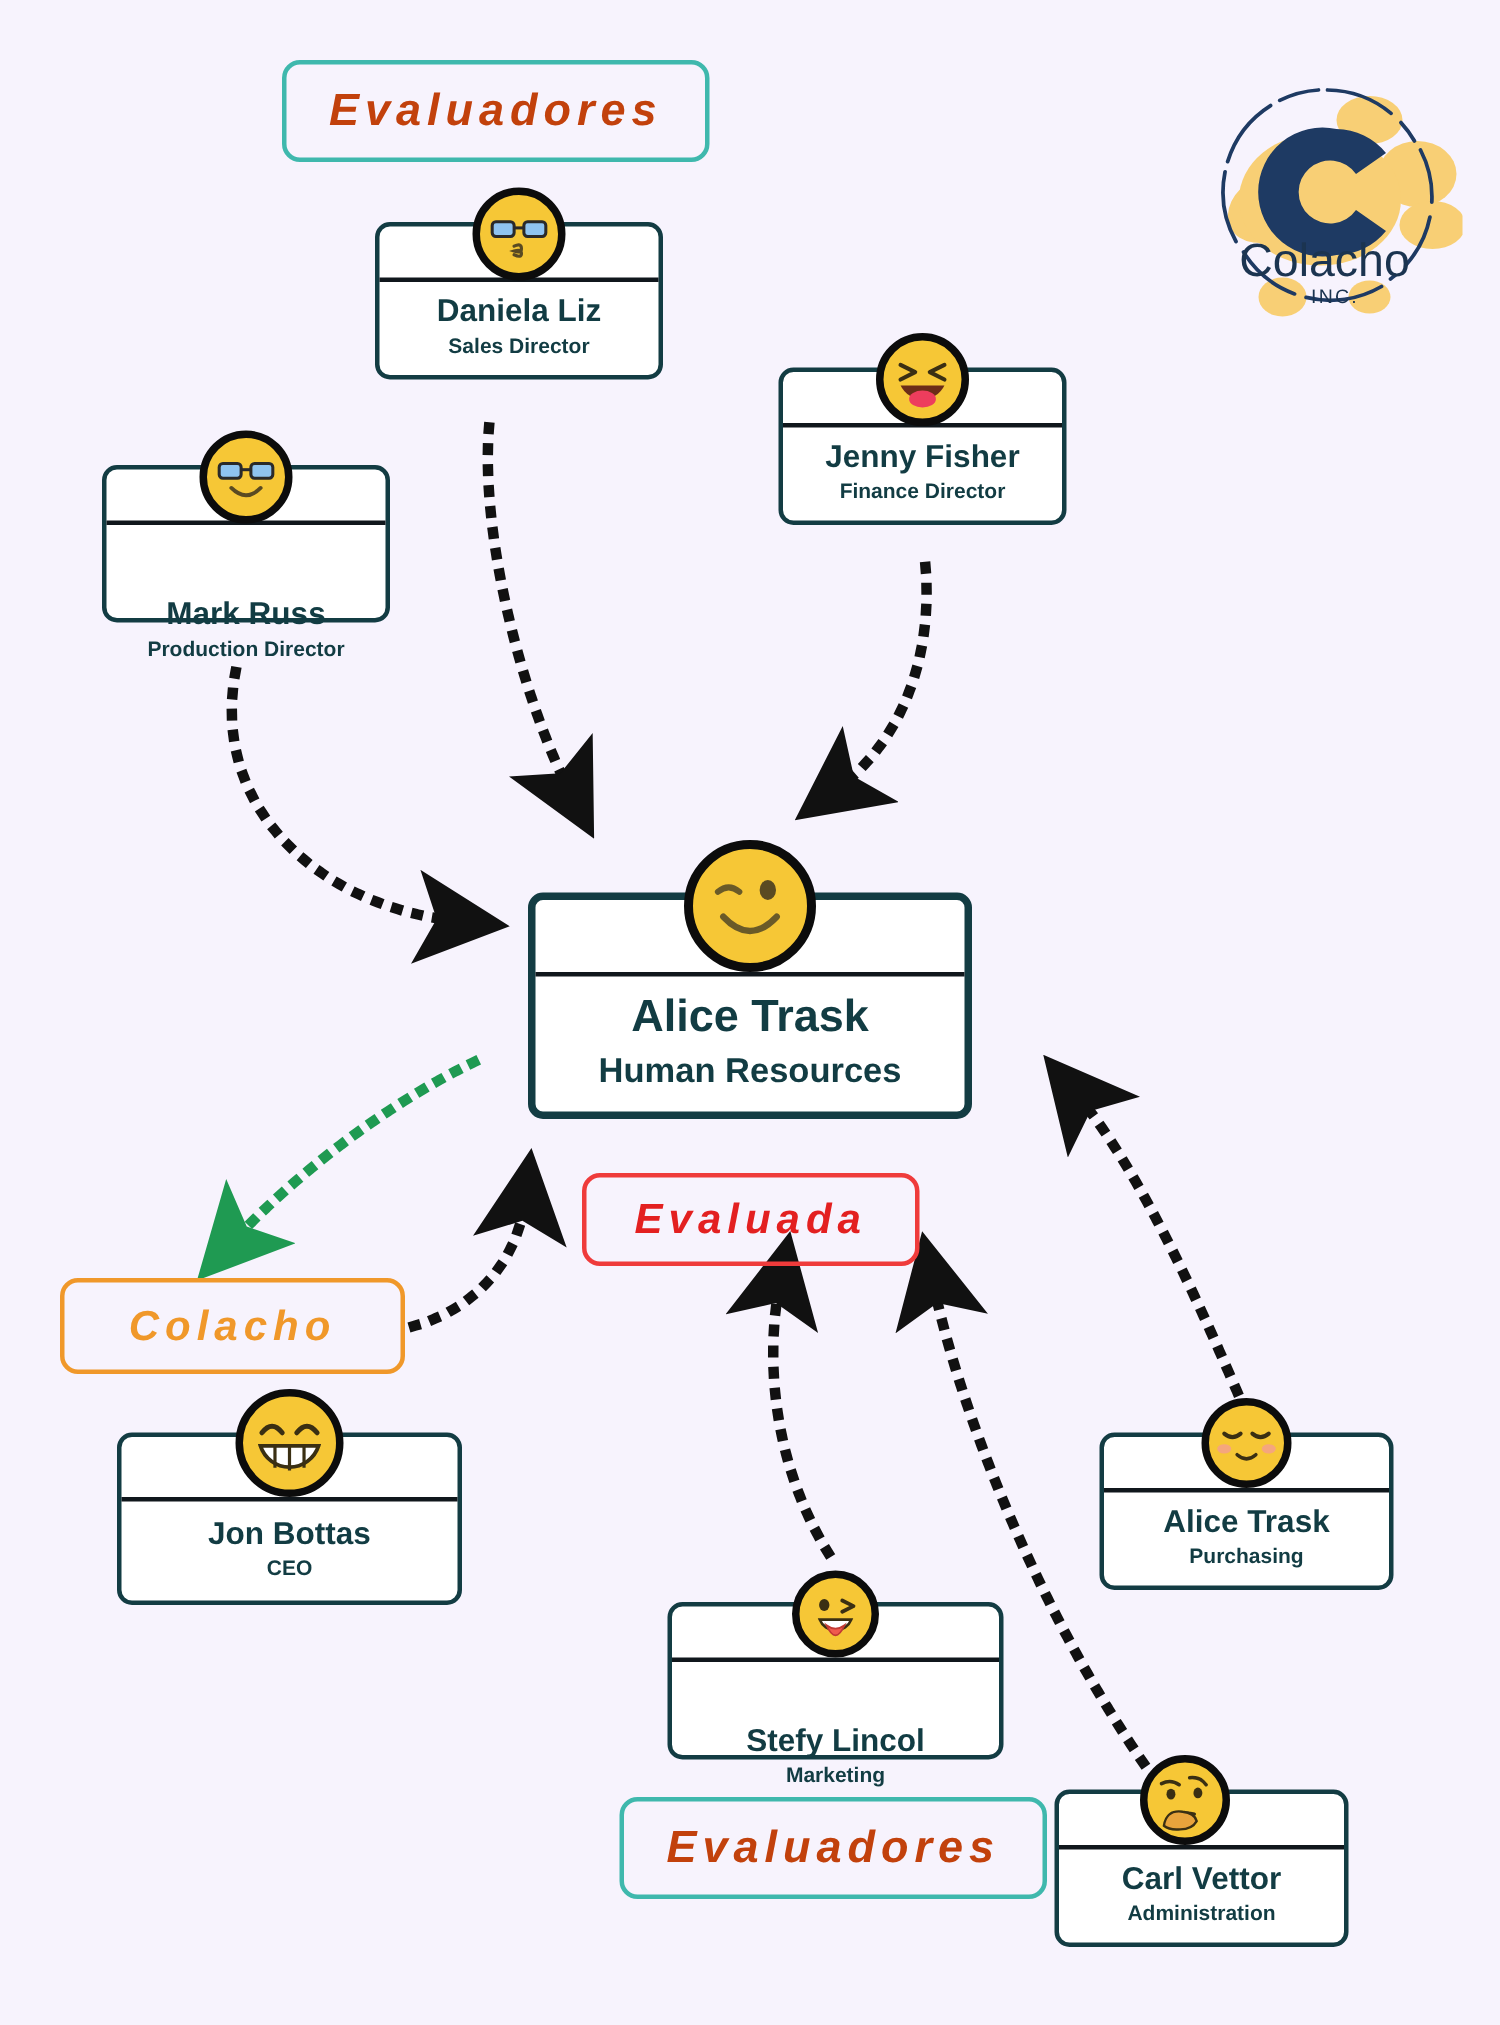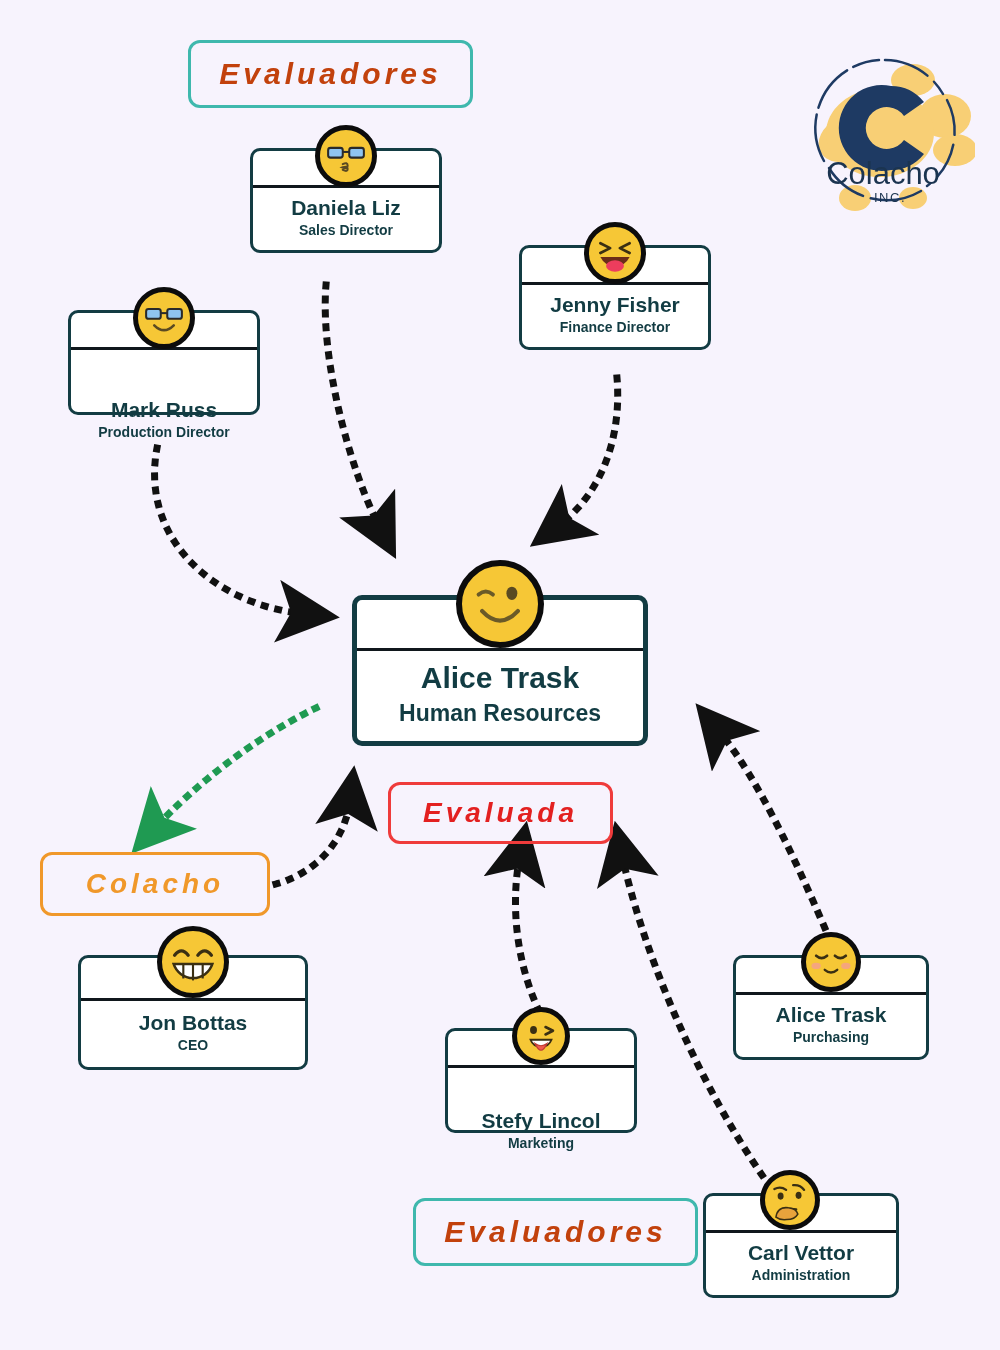--- a/index.html
+++ b/index.html
@@ -221,21 +221,21 @@
         <path d="M12,34 L52,34 A21,21 0 0,1 12,34 Z" fill="#ffffff" stroke="#3a2f13" stroke-width="2.6"></path>
         <g stroke="#3a2f13" stroke-width="2.2">
           <line x1="22" y1="34" x2="22" y2="49"></line>
           <line x1="32" y1="34" x2="32" y2="51"></line>
           <line x1="42" y1="34" x2="42" y2="49"></line>
         </g>
       </svg>
     </div>
   </div>
 
-  <div class="card small" style="left:445px;top:1028px;width:192px;height:105px;gap:41px;">
+  <div class="card small" style="left:445px;top:1068px;width:224px;height:105px;gap:41px;">
     <div class="top"></div>
     <div class="body">
       <div class="nm">Stefy Lincol</div>
       <div class="role">Marketing</div>
     </div>
     <div class="emo" style="width:58px;height:58px;top:-24px;">
       <svg viewBox="0 0 64 64">
         <ellipse cx="22" cy="24" rx="4.6" ry="5.4" fill="#3a2f13"></ellipse>
         <path d="M38,20 L48,25 L38,30" fill="none" stroke="#3a2f13" stroke-width="3.4" stroke-linecap="round" stroke-linejoin="round"></path>
         <path d="M18,37 L46,37 A15,15 0 0,1 18,37 Z" fill="#ffffff" stroke="#3a2f13" stroke-width="2.4"></path>

